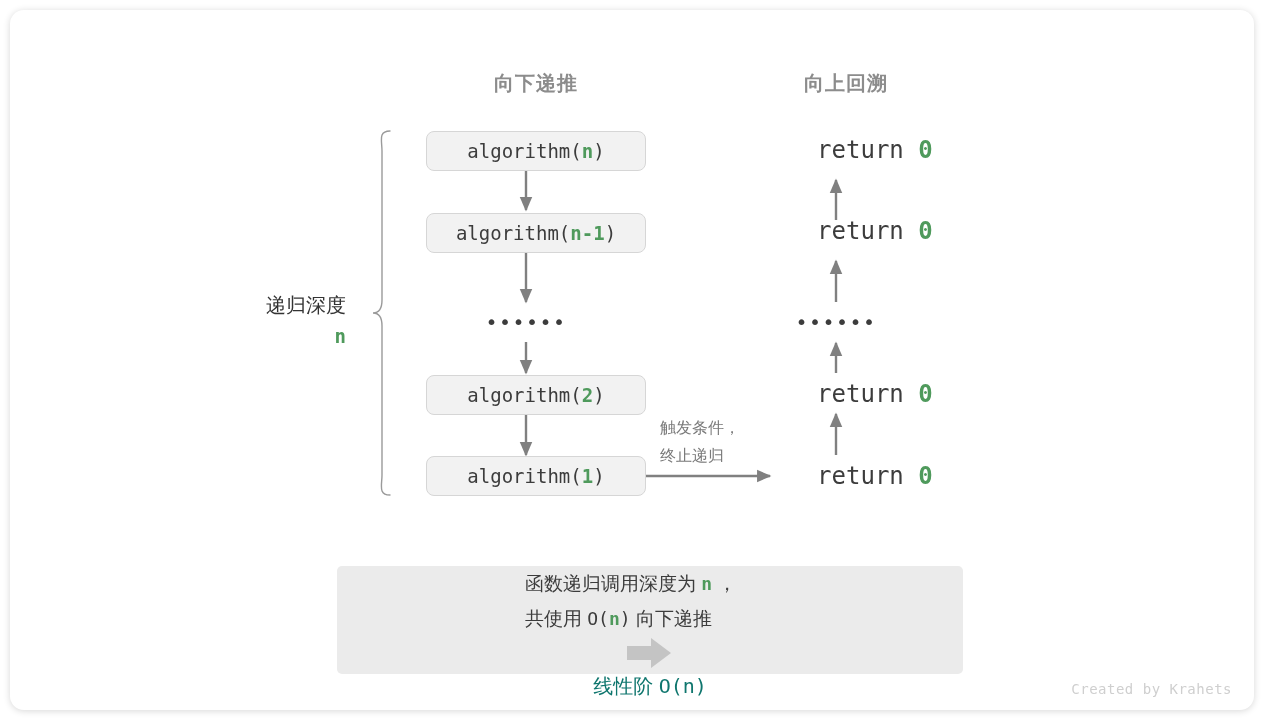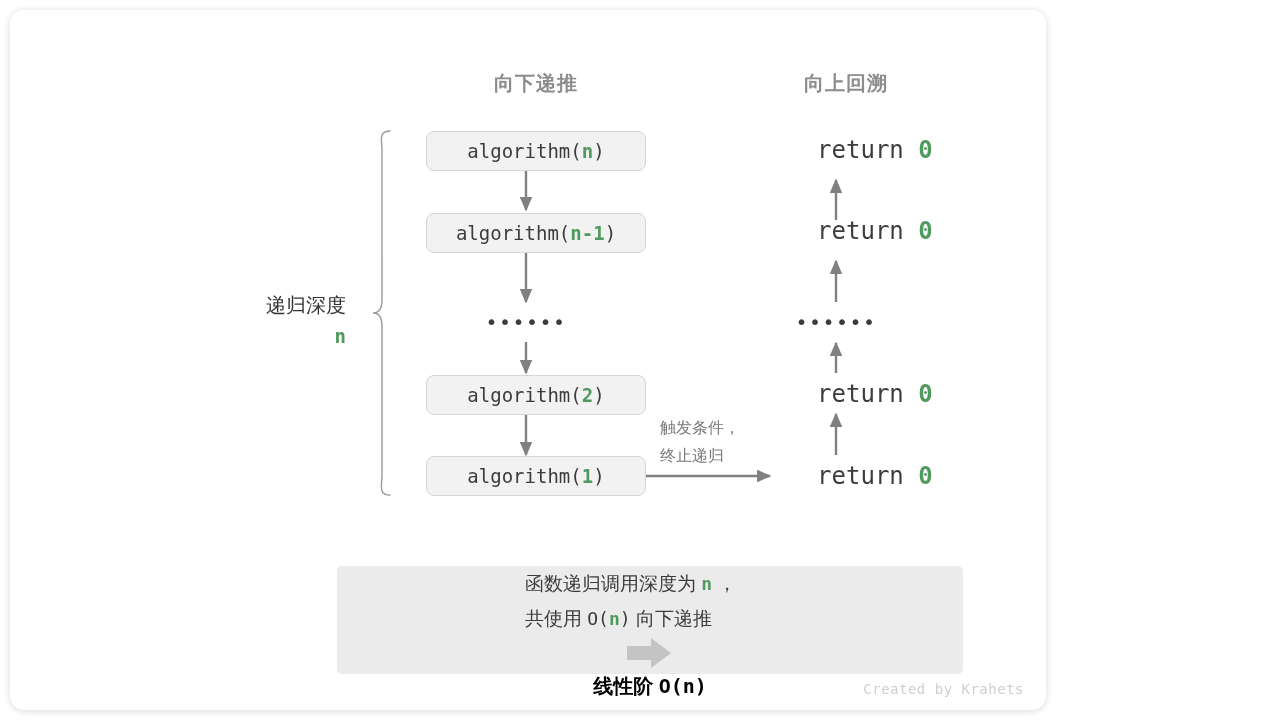--- a/index.html
+++ b/index.html
@@ -12,21 +12,21 @@
     background: #ffffff;
     font-family: "Liberation Sans", "DejaVu Sans", sans-serif;
     overflow: hidden;
   }
 
   
   #card {
     position: absolute;
     left: 10px;
     top: 10px;
-    width: 1036px;
+    width: 1244px;
     height: 700px;
     background: #ffffff;
     border-radius: 14px;
     box-shadow: 0 1px 7px rgba(0,0,0,0.16);
     overflow: hidden;
   }
 
   
   .col-header {
     position: absolute;
@@ -173,22 +173,22 @@
   #summary-right .title {
     display: block;
     font-size: 20px;
     font-weight: bold;
     color: #3a3a3a;
     line-height: 1.6;
   }
   #summary-right .value {
     display: block;
     font-size: 20px;
-    font-weight: bold;
-    color: #000000;
+    font-weight: normal;
+    color: #0f766e;
     line-height: 1.6;
   }
   #summary-right .value .mono {
     font-family: "DejaVu Sans Mono", "Liberation Mono", monospace;
   }
 
   
   #watermark {
     position: absolute;
     right: 22px;

